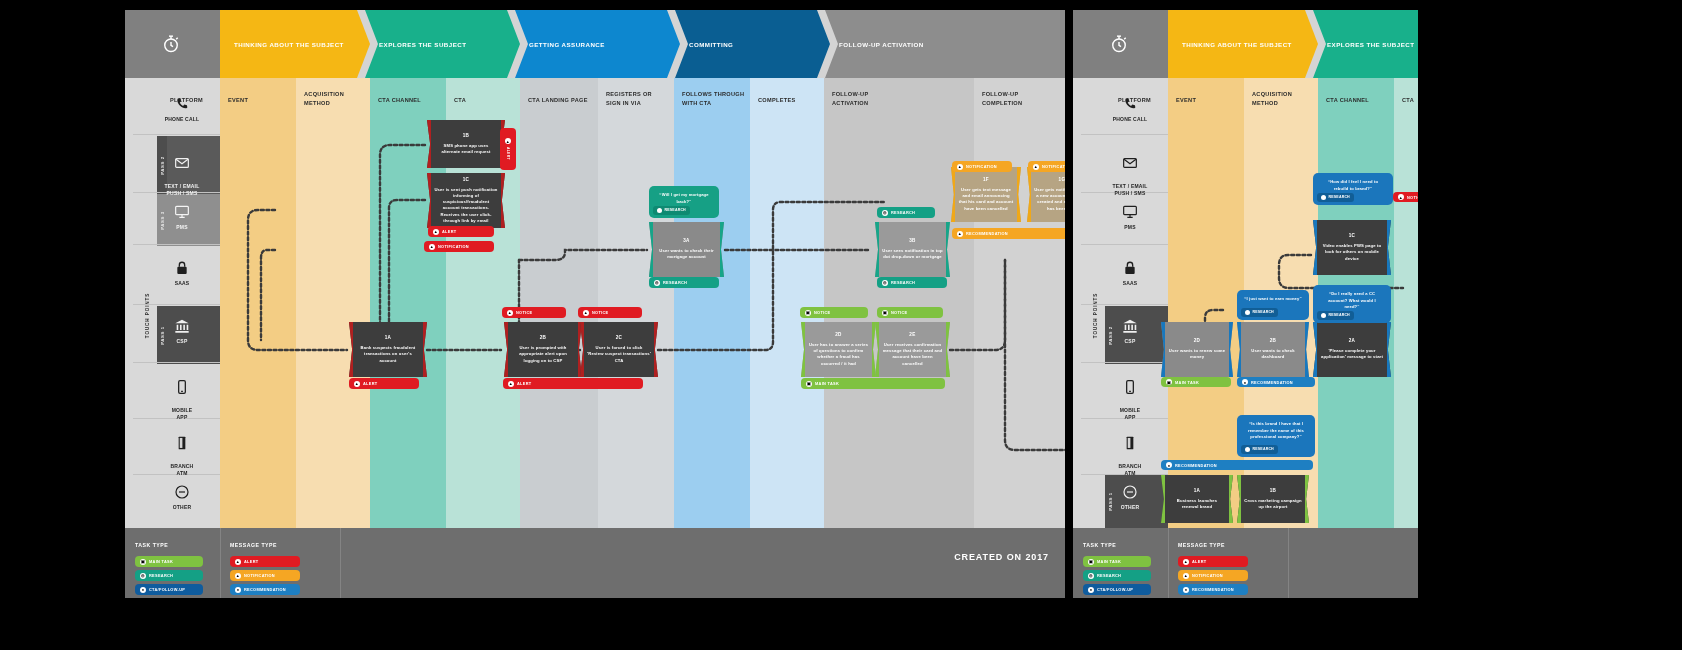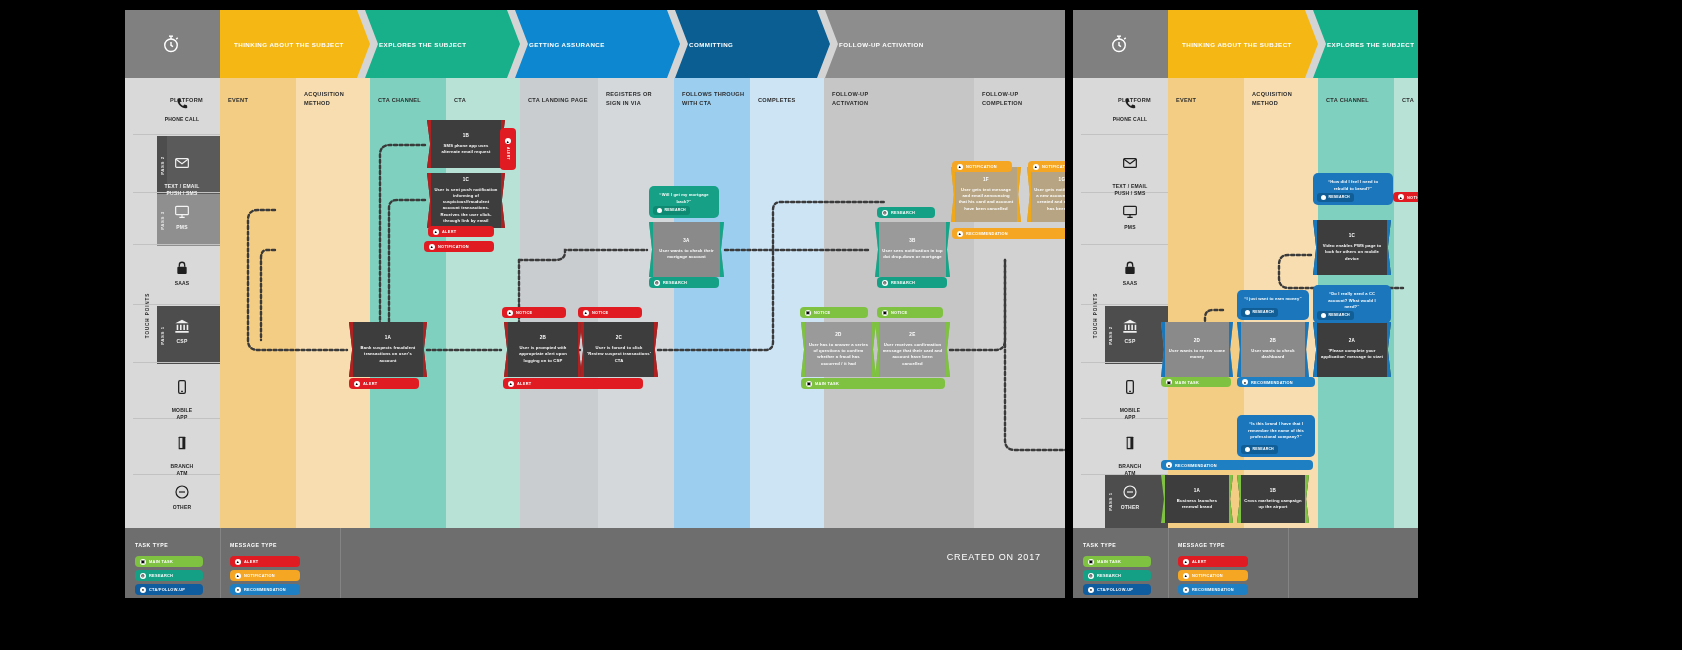--- a/index.html
+++ b/index.html
@@ -126,22 +126,22 @@
   .conn svg { display:block; overflow:visible; }
 
   
   .legend { position:absolute; left:0; bottom:0; height:70px; width:100%; background:#6e6e6e; }
   .legend .seg { position:absolute; top:0; height:70px; border-left:1px solid #848484; }
   .legend h4 {
     position:absolute; top:14px; font-size:5.2px; font-weight:bold;
     color:#fff; letter-spacing:.5px;
   }
   .created {
-    position:absolute; right:24px; top:24px; color:#fff;
-    font-size:9px; font-weight:normal; letter-spacing:.9px;
+    position:absolute; right:16px; top:24px; color:#fff;
+    font-size:9px; font-weight:bold; letter-spacing:.9px;
   }
 </style>
 </head>
 <body>
 
 <div class="stage">
 
   <div class="panel" id="panel-left">
     <div class="board">
 

